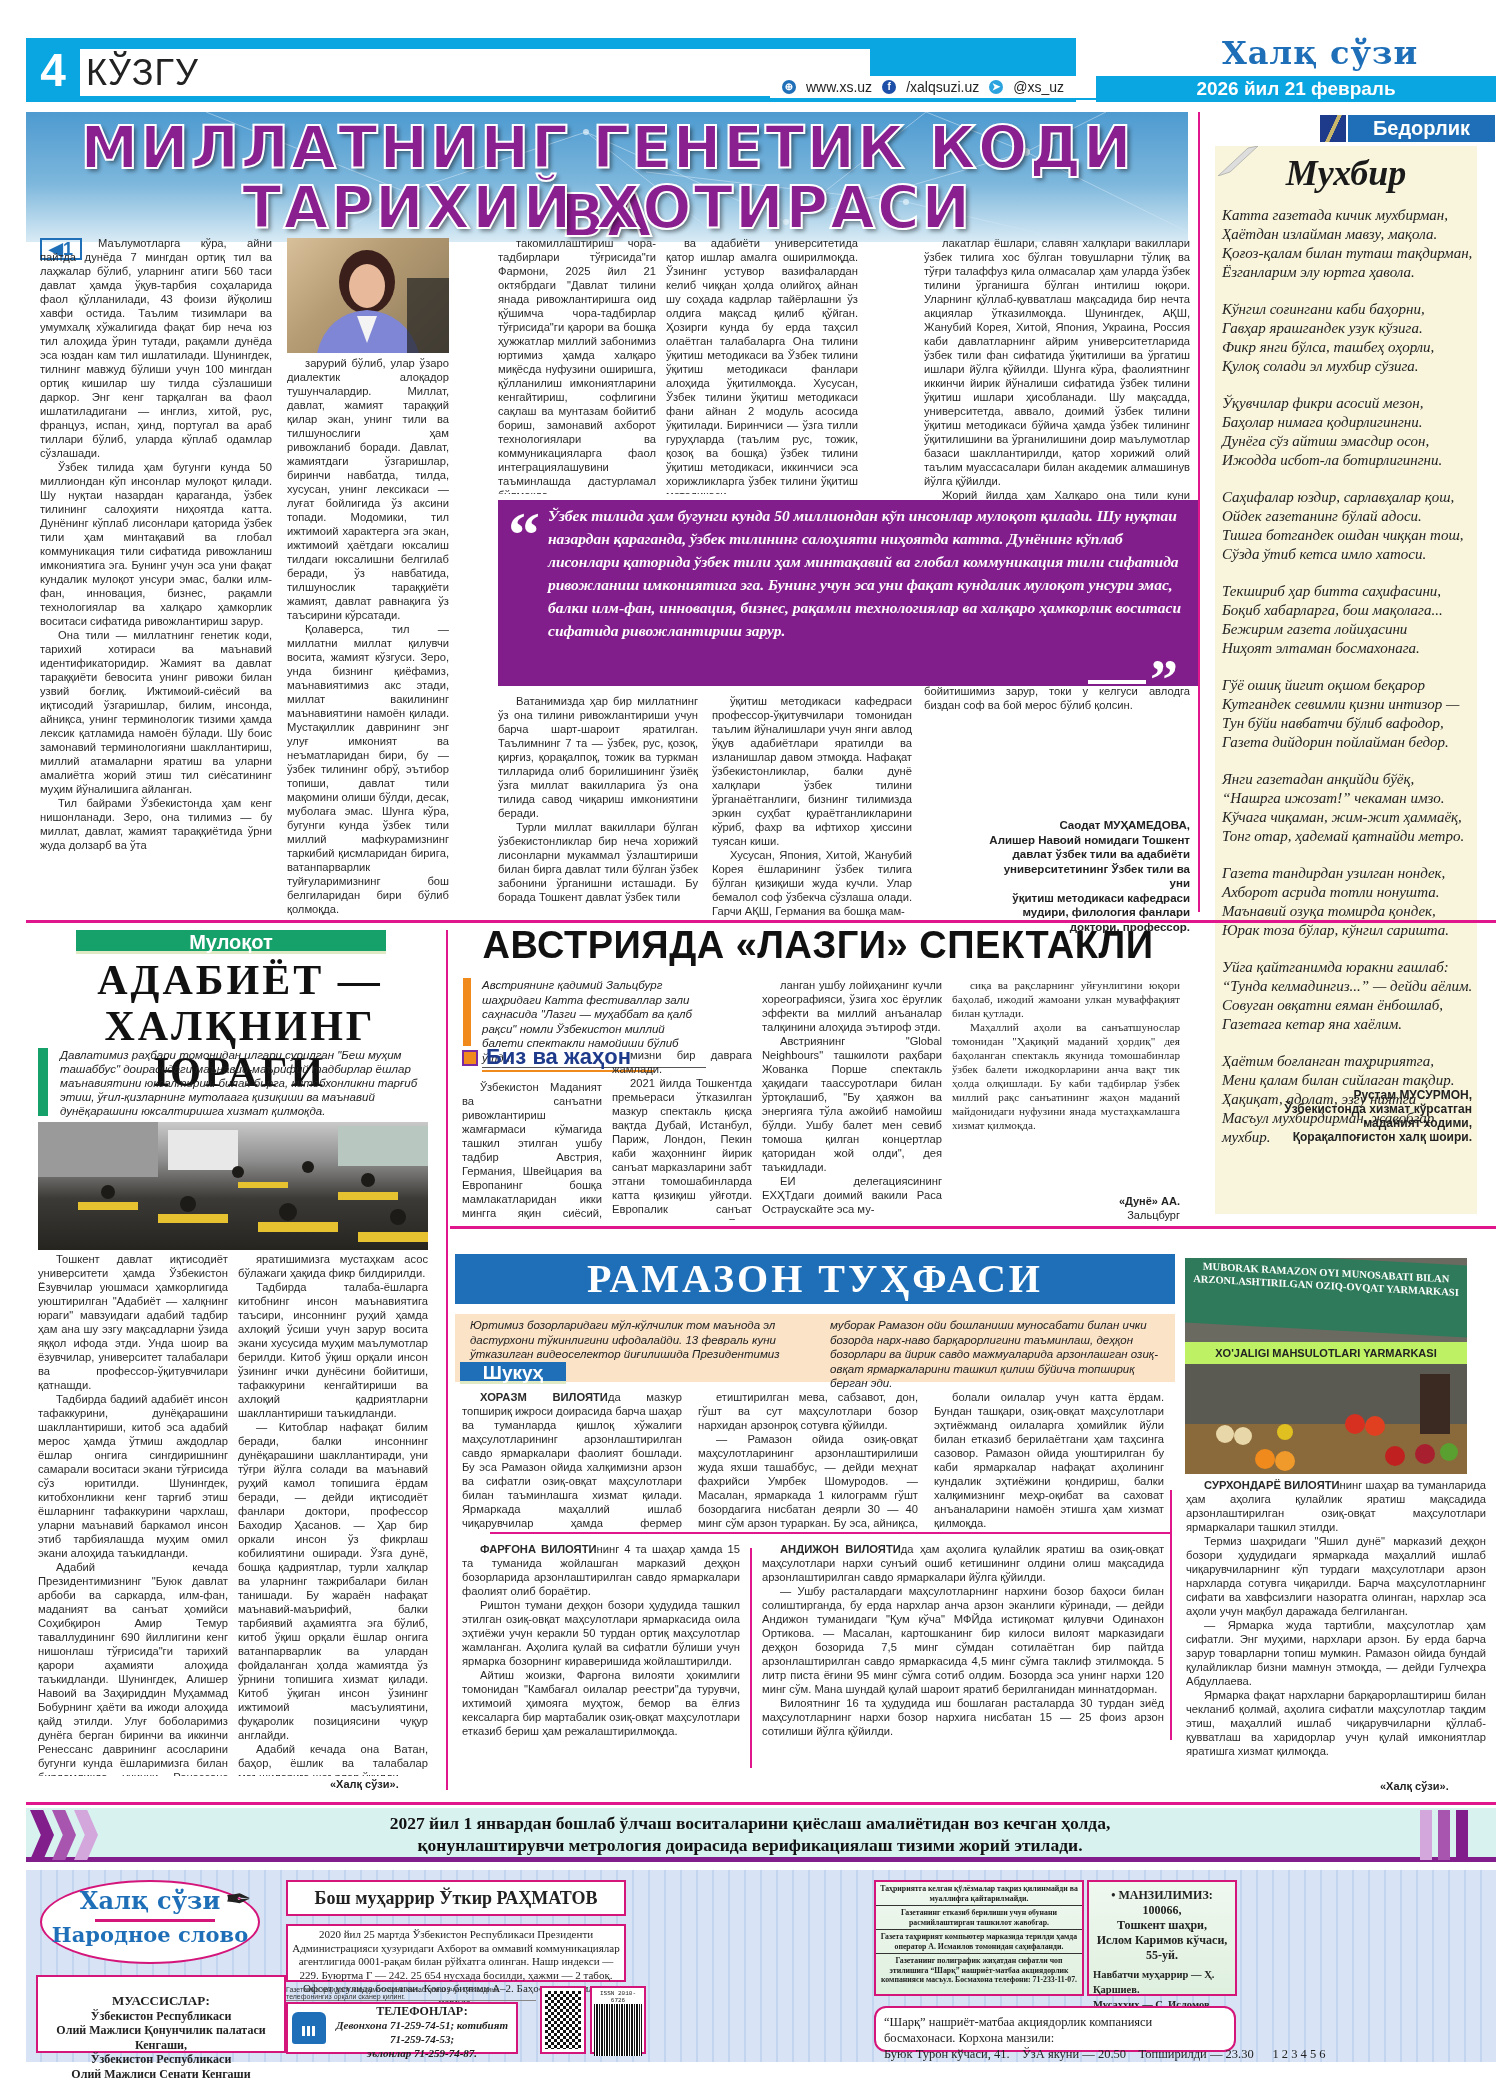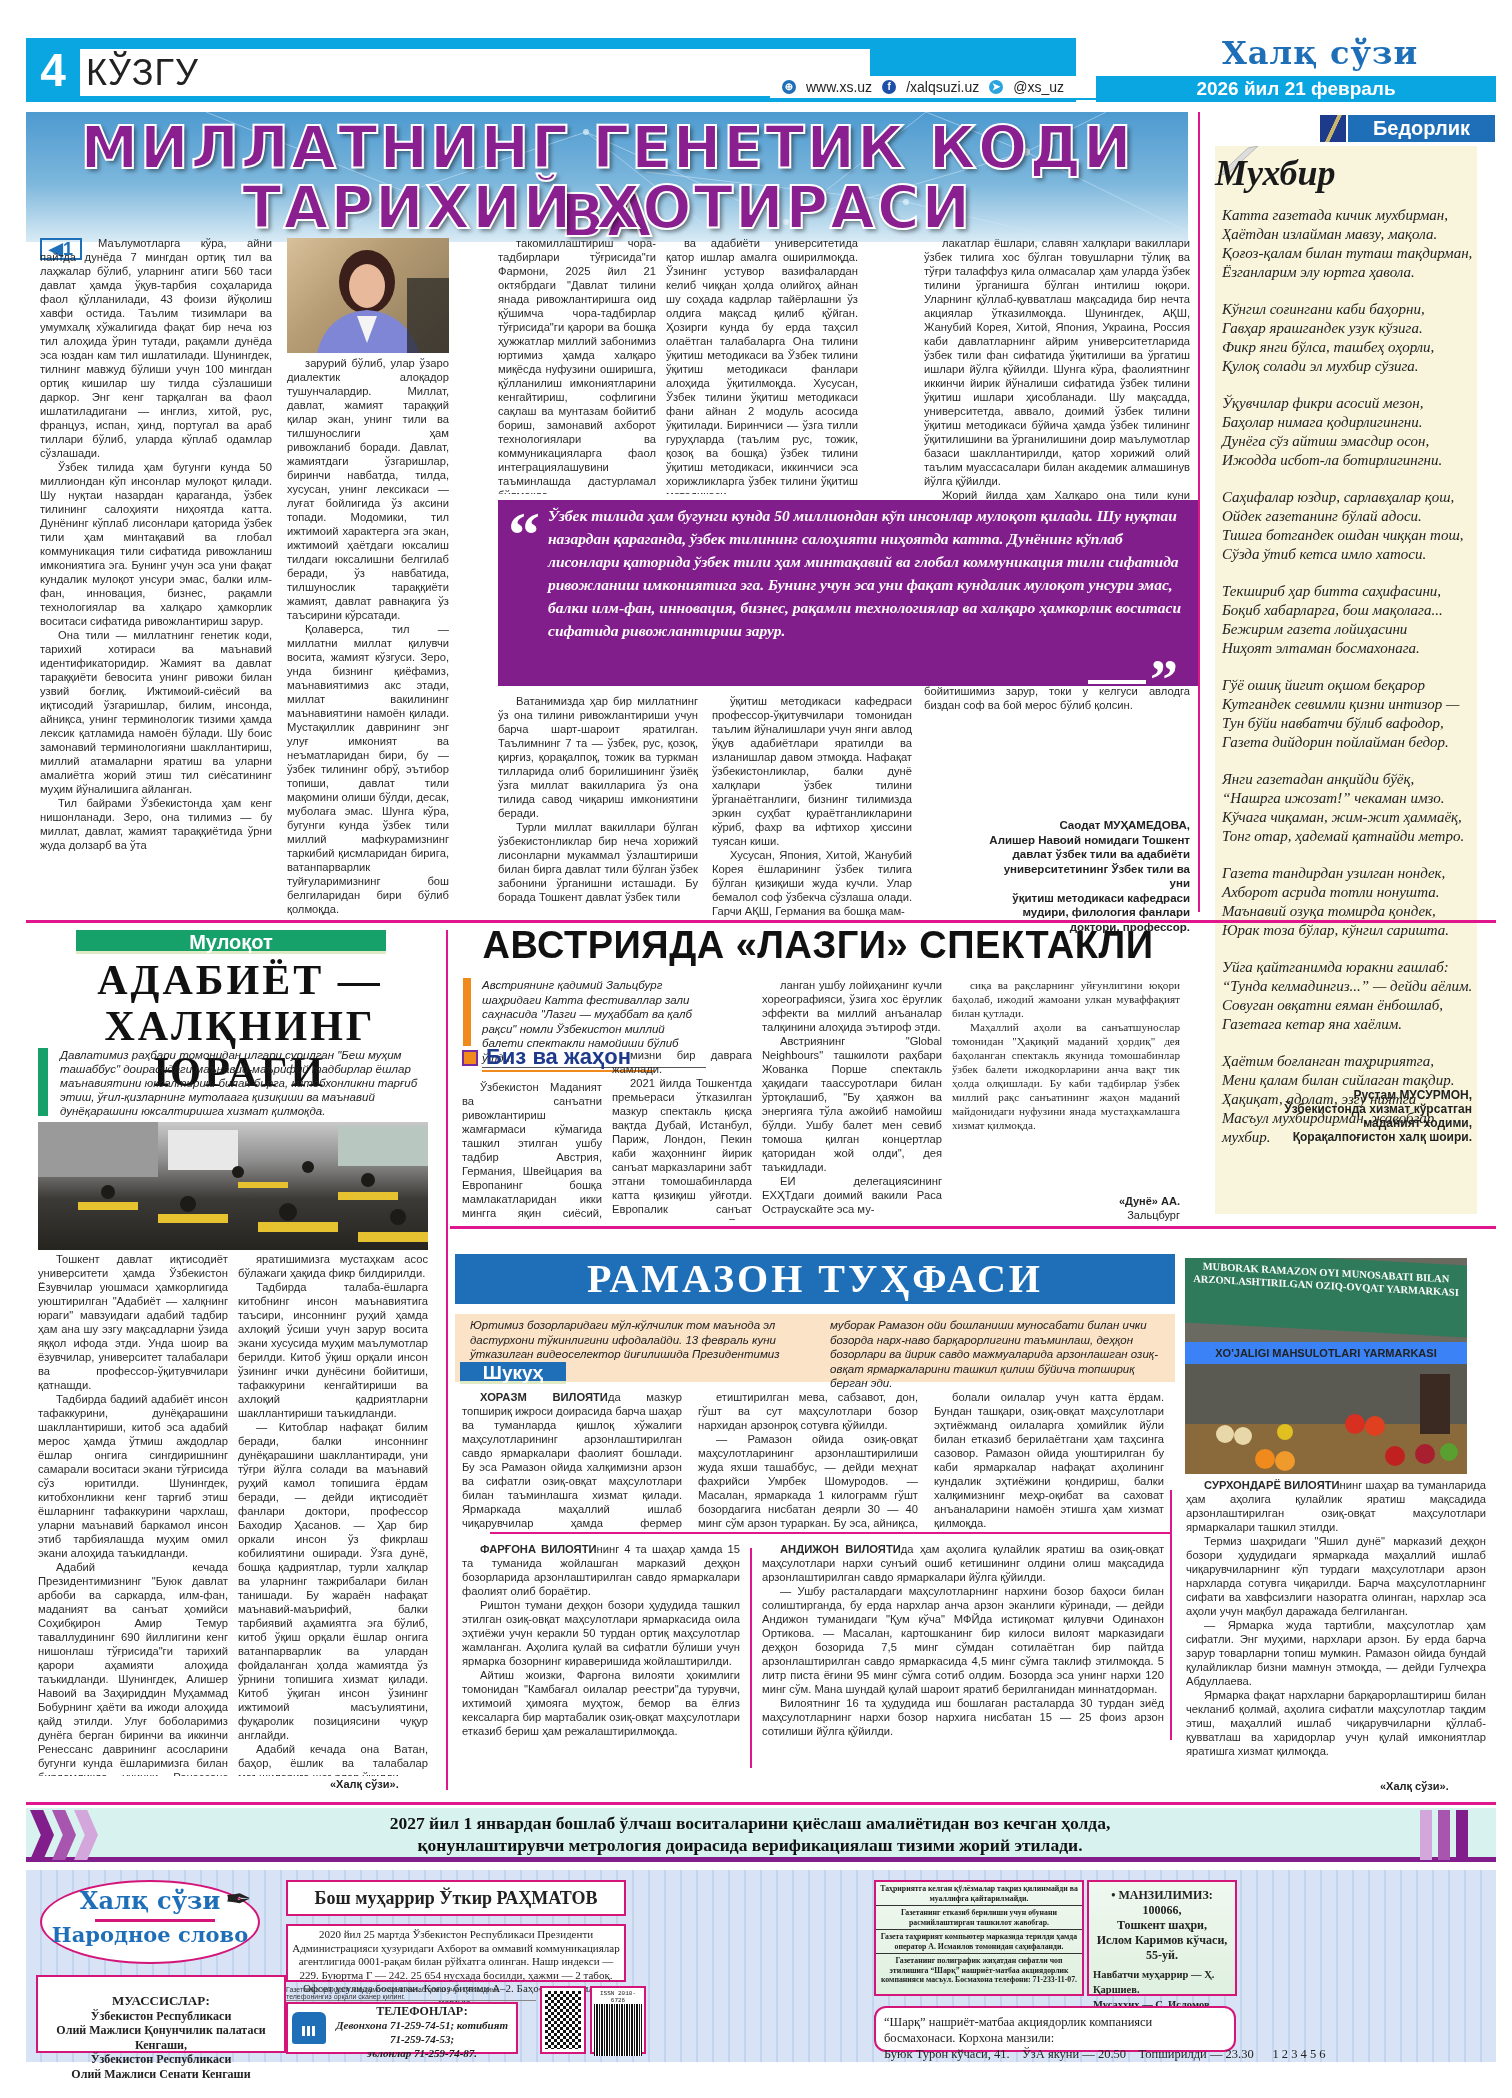--- a/index.html
+++ b/index.html
@@ -18,21 +18,21 @@
 #date-bar{left:1096px;top:76px;width:400px;height:26px;background:#0aa6e2;color:#fff;font:bold 19px "Liberation Sans",sans-serif;display:flex;align-items:center;justify-content:center}
 
 #hero{left:26px;top:112px;width:1162px;height:130px;background:linear-gradient(180deg,#4d9ad0 0%,#7db7dc 55%,#d9ebf5 100%);overflow:hidden}
 #hero svg{position:absolute;left:0;top:0}
 .hero-line{position:absolute;width:100%;text-align:center;font:900 58px "DejaVu Sans",sans-serif;color:#8a1f8f;-webkit-text-stroke:2px #fff;text-shadow:3px 3px 4px rgba(0,0,0,.45);letter-spacing:2px}
 
 #pink-rule-v{left:1198px;top:112px;width:2px;height:800px;background:#e0168c}
 #bedor-slash{left:1320px;top:115px;width:26px;height:27px;background:linear-gradient(115deg,#1e3a8a 45%,#c9b66a 46%,#c9b66a 56%,#1e3a8a 57%)}
 #bedor-label{left:1348px;top:115px;width:147px;height:27px;background:#1e6fb8;color:#fff;font:bold 20px "Liberation Sans",sans-serif;text-align:center;line-height:27px}
 #poem-box{left:1215px;top:146px;width:262px;height:1068px;background:#f8f5dc}
-#poem-title{left:1215px;top:152px;width:262px;text-align:left;font:italic bold 36px "Liberation Serif",serif;color:#1a1a1a}
+#poem-title{left:1215px;top:152px;width:262px;text-align:center;font:italic bold 36px "Liberation Serif",serif;color:#1a1a1a}
 #poem-curl{left:1218px;top:146px;width:40px;height:30px}
 #poem-body{left:1222px;top:206px;width:255px;font:italic 15px "Liberation Serif",serif;line-height:19px;color:#222}
 .stanza{margin-bottom:18px}
 #poem-author{left:1222px;top:1088px;width:250px;text-align:right;font:bold 12px "Liberation Sans",sans-serif;line-height:14px}
 
 #arr-box{left:40px;top:238px;width:42px;height:22px;border:2px solid #1e6fb8;color:#1e6fb8;font:bold 18px "Liberation Sans",sans-serif;display:flex;align-items:center;justify-content:center}
 .col{position:absolute}
 #photo-woman{left:287px;top:238px;width:162px;height:115px;background:linear-gradient(135deg,#d8c09a 0%,#b69c74 40%,#8b7a5a 100%);overflow:hidden}
 #quote-box{left:498px;top:500px;width:700px;height:186px;background:#821d8c;color:#fff}
 #quote-open{left:508px;top:498px;font:bold 64px "Liberation Serif",serif;color:#fff}
@@ -340,21 +340,21 @@
   </div>
 <div class="abs" id="pink-rule-h2"></div>
 
 <div class="abs" id="ram-title">РАМАЗОН ТУҲФАСИ</div>
 <div class="abs" id="ram-lead-bg"></div>
 <div class="abs" id="ram-lead1">Юртимиз бозорларидаги мўл-кўлчилик том маънода эл дастурхони тўкинлигини ифодалайди. 13 февраль куни ўтказилган видеоселектор йиғилишида Президентимиз</div>
 <div class="abs" id="ram-lead2">муборак Рамазон ойи бошланиши муносабати билан ички бозорда нарх-наво барқарорлигини таъминлаш, деҳқон бозорлари ва йирик савдо мажмуаларида арзонлашган озиқ-овқат ярмаркаларини ташкил қилиш бўйича топшириқ берган эди.</div>
 <div class="abs" id="shuk-tag">Шукуҳ</div>
 <div class="abs" id="photo-market">
   <div id="market-banner">MUBORAK RAMAZON OYI MUNOSABATI BILAN ARZONLASHTIRILGAN OZIQ-OVQAT YARMARKASI</div>
-  <div style="position:absolute;left:0;top:84px;width:100%;height:22px;background:#3b82f6;color:#222;font:bold 11px 'Liberation Sans',sans-serif;line-height:22px;text-align:center">XO'JALIGI MAHSULOTLARI YARMARKASI</div>
+  <div style="position:absolute;left:0;top:84px;width:100%;height:22px;background:#bef264;color:#222;font:bold 11px 'Liberation Sans',sans-serif;line-height:22px;text-align:center">XO'JALIGI MAHSULOTLARI YARMARKASI</div>
   <svg style="position:absolute;left:0;top:106px" width="282" height="110" viewBox="0 0 282 110">
       <rect width="282" height="110" fill="#5b5a52"></rect>
       <rect x="0" y="60" width="282" height="50" fill="#8a6a3a"></rect>
       <g>
         <circle cx="40" cy="70" r="9" fill="#e8d7a8"></circle>
         <circle cx="58" cy="72" r="9" fill="#e8d7a8"></circle>
         <circle cx="100" cy="68" r="8" fill="#e0c020"></circle>
         <circle cx="170" cy="60" r="10" fill="#d83020"></circle>
         <circle cx="190" cy="62" r="10" fill="#e04020"></circle>
         <circle cx="80" cy="95" r="10" fill="#f08a1c"></circle>

